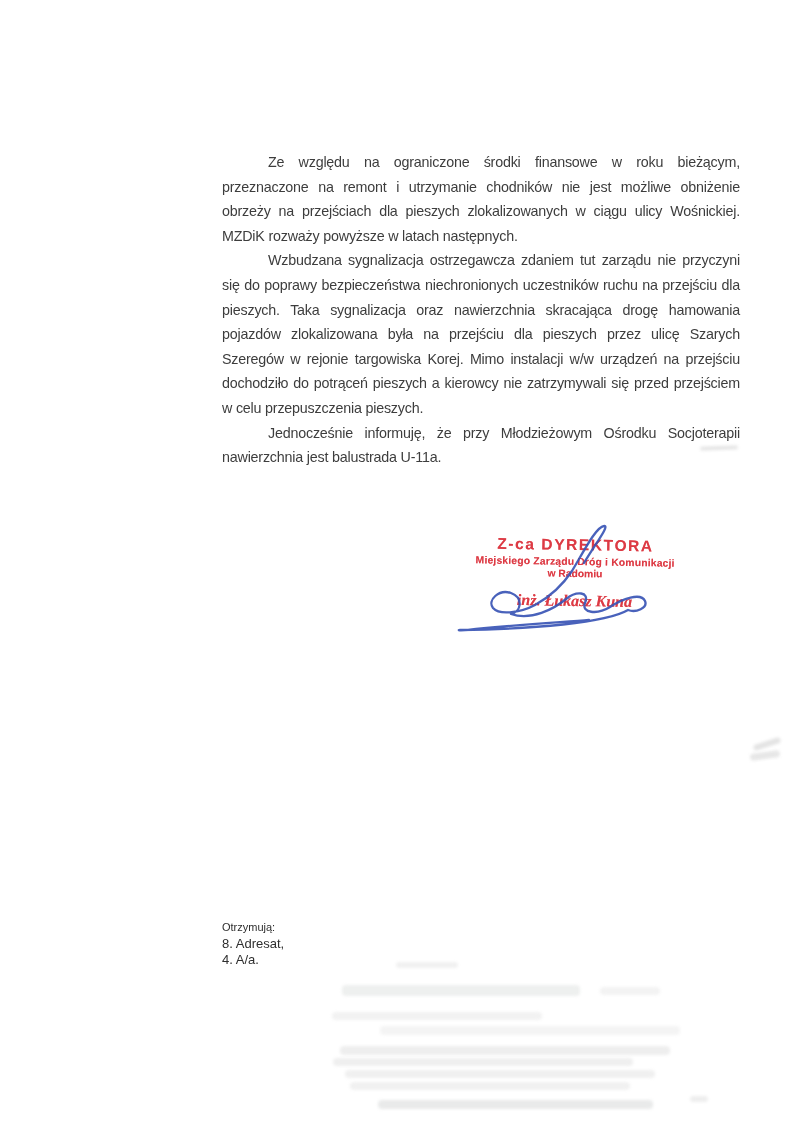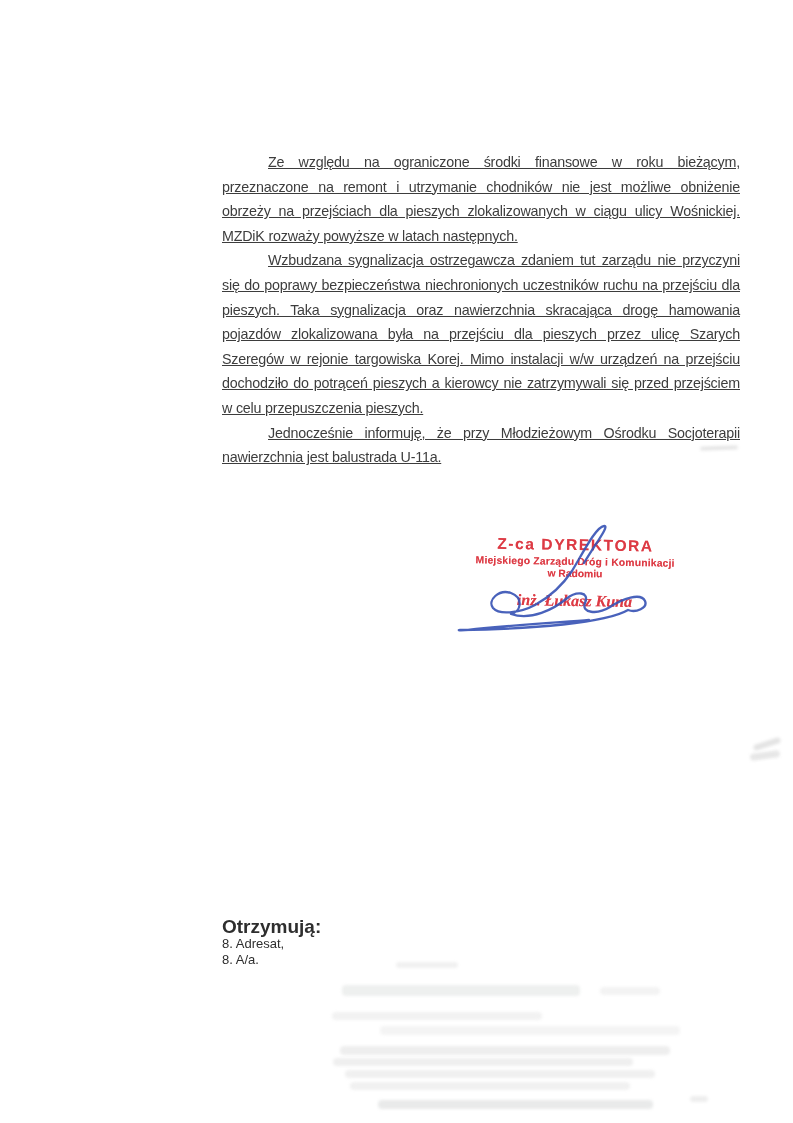--- a/index.html
+++ b/index.html
@@ -14,21 +14,20 @@
   .body-text {
     position: absolute;
     left: 222px;
     top: 150px;
     width: 518px;
     color: #3d3d3d;
     font-size: 14.3px;
     line-height: 24.6px;
     letter-spacing: -0.2px;
     text-align: justify;
-    text-decoration: underline;
   }
   .para { margin: 0; text-indent: 46px; }
   .stamp {
     position: absolute;
     left: 465px;
     top: 536px;
     width: 220px;
     text-align: center;
     color: #dd3a44;
     transform: rotate(1deg);
@@ -69,21 +68,21 @@
     height: 125px;
   }
   .footer {
     position: absolute;
     left: 222px;
     top: 919px;
     color: #2e2e2e;
     font-size: 13px;
     line-height: 16.5px;
   }
-  .footer-heading { font-weight: bold; font-size: 19px; }
+  .footer-heading { font-weight: normal; font-size: 11px; }
   .smudge { position: absolute; border-radius: 4px; filter: blur(1.6px); }
 </style>
 </head>
 <body>
 
 <div class="page">
 
   <div class="body-text">
     <p class="para">Ze względu na ograniczone środki finansowe w roku bieżącym, przeznaczone na remont i utrzymanie chodników nie jest możliwe obniżenie obrzeży na przejściach dla pieszych zlokalizowanych w ciągu ulicy Wośnickiej. MZDiK rozważy powyższe w latach następnych.</p>
     <p class="para">Wzbudzana sygnalizacja ostrzegawcza zdaniem tut zarządu nie przyczyni się do poprawy bezpieczeństwa niechronionych uczestników ruchu na przejściu dla pieszych. Taka sygnalizacja oraz nawierzchnia skracająca drogę hamowania pojazdów zlokalizowana była na przejściu dla pieszych przez ulicę Szarych Szeregów w rejonie targowiska Korej. Mimo instalacji w/w urządzeń na przejściu dochodziło do potrąceń pieszych a kierowcy nie zatrzymywali się przed przejściem w celu przepuszczenia pieszych.</p>
@@ -111,21 +110,21 @@
              C 184 82, 203 75, 207 84
              C 210 91, 198 96, 190 93
              C 168 106, 95 112, 22 113
              C 18 113, 24 114, 38 112
              C 88 107, 128 105, 151 103" fill="none" stroke="#3a55b5" stroke-width="2.3" stroke-linecap="round" stroke-linejoin="round" opacity="0.92"></path>
   </svg>
 
   <div class="footer">
     <div class="footer-heading">Otrzymują:</div>
     <div>8. Adresat,</div>
-    <div>8. A/a.</div>
+    <div>4. A/a.</div>
   </div>
 
   <div class="smudge" style="left:700px; top:446px; width:38px; height:4px; background:#e6e6e6; transform:rotate(-2deg);"></div>
   <div class="smudge" style="left:753px; top:741px; width:28px; height:6px; background:#e4e4e4; transform:rotate(-18deg);"></div>
   <div class="smudge" style="left:750px; top:752px; width:30px; height:7px; background:#e7e7e7; transform:rotate(-8deg);"></div>
   <div class="smudge" style="left:396px; top:962px; width:62px; height:6px; background:#f1f1f1;"></div>
   <div class="smudge" style="left:342px; top:985px; width:238px; height:11px; background:#eef0ef;"></div>
   <div class="smudge" style="left:600px; top:987px; width:60px; height:8px; background:#f3f3f3;"></div>
   <div class="smudge" style="left:332px; top:1012px; width:210px; height:8px; background:#f2f2f2;"></div>
   <div class="smudge" style="left:380px; top:1026px; width:300px; height:9px; background:#f4f4f4;"></div>

